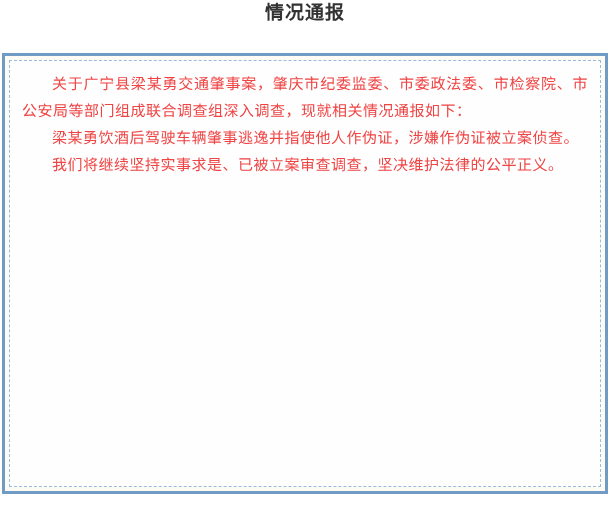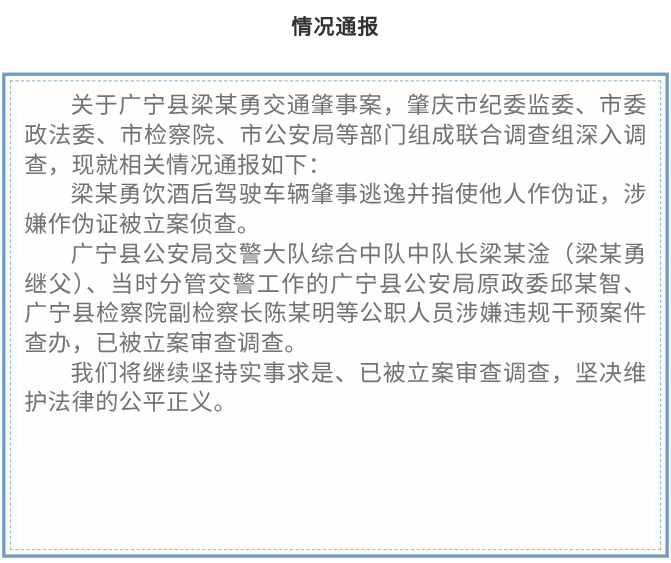--- a/index.html
+++ b/index.html
@@ -14,21 +14,21 @@
     font-family: "Liberation Sans", sans-serif;
   }
   .page {
     width: 610px;
     height: 512px;
     position: relative;
     background: #ffffff;
   }
   .doc-title {
     margin: 0;
-    padding-top: 13px;
+    padding-top: 0;
     text-align: center;
     font-size: 19px;
     line-height: 26px;
     font-weight: bold;
     color: #333333;
     letter-spacing: 1px;
   }
   .notice-box {
     margin: 27px 2px 0 2px;
     border: 3px solid #6f9bc4;
@@ -42,34 +42,33 @@
     background: #fefefe;
     height: 100%;
     box-sizing: border-box;
     padding: 9px 12px 8px 12px;
     overflow: hidden;
   }
   .notice-inner p {
     margin: 0;
     text-indent: 2em;
     text-align: justify;
-    font-size: 21px;
+    font-size: 15px;
     line-height: 27px;
-    color: #737373;
+    color: #ef4444;
     letter-spacing: 0.5px;
   }
 </style>
 </head>
 <body>
 
 <div class="page">
   <h1 class="doc-title">情况通报</h1>
 
   <div class="notice-box">
     <div class="notice-inner">
       <p>关于广宁县梁某勇交通肇事案，肇庆市纪委监委、市委政法委、市检察院、市公安局等部门组成联合调查组深入调查，现就相关情况通报如下：</p>
       <p>梁某勇饮酒后驾驶车辆肇事逃逸并指使他人作伪证，涉嫌作伪证被立案侦查。</p>
-      <p>广宁县公安局交警大队综合中队中队长梁某淦（梁某勇继父）、当时分管交警工作的广宁县公安局原政委邱某智、广宁县检察院副检察长陈某明等公职人员涉嫌违规干预案件查办，已被立案审查调查。</p>
       <p>我们将继续坚持实事求是、已被立案审查调查，坚决维护法律的公平正义。</p>
 
     </div>
   </div>
 </div>
 
 </body></html>

